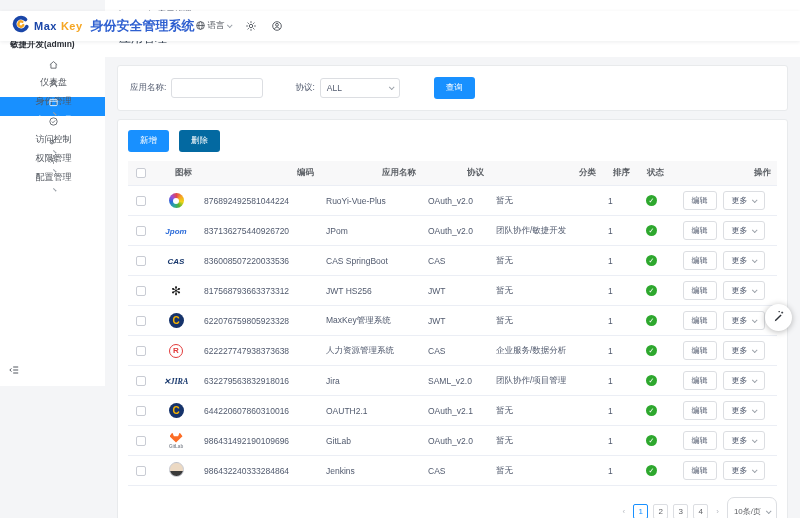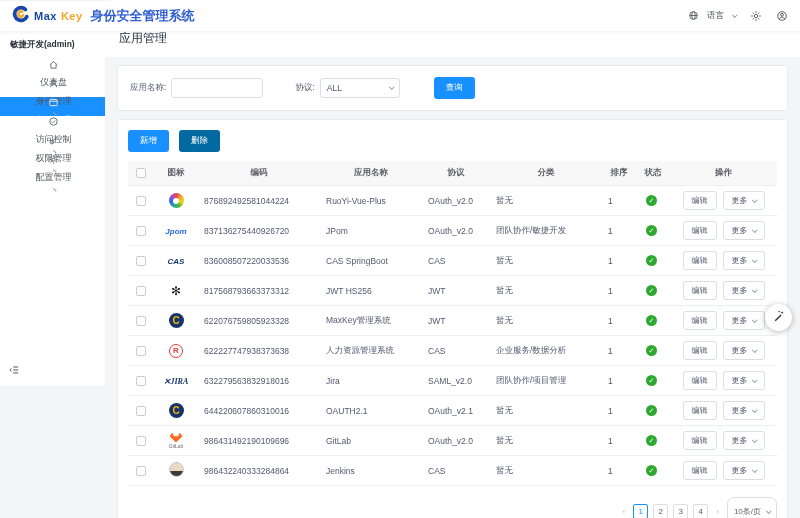--- a/index.html
+++ b/index.html
@@ -1,29 +1,29 @@
 <!DOCTYPE html>
 <html><head>
 <meta charset="utf-8">
 <style>
   * { margin:0; padding:0; box-sizing:border-box; }
   html,body { width:800px; height:518px; overflow:hidden; }
   body { font-family:"Liberation Sans","DejaVu Sans",sans-serif; background:#f4f5f7; color:#515a6e; }
   #app { position:relative; width:800px; height:518px; }
 
   
-  .hdr { position:absolute; top:1px; left:0; right:0; height:30px; background:#fff;
+  .hdr { position:absolute; top:11px; left:0; right:0; height:30px; background:#fff;
          box-shadow:0 1px 4px rgba(0,21,41,.08); display:flex; align-items:center;
-         justify-content:space-between; padding:0 12px; z-index:20; }
+         padding:0 12px; z-index:20; }
   .brand { display:flex; align-items:center; gap:4px; }
   .bmax { font-size:11px; font-weight:bold; color:#1a46a8; letter-spacing:.5px; }
   .bkey { font-size:11px; font-weight:bold; color:#f5a623; letter-spacing:.5px; }
   .btitle { font-size:13px; font-weight:bold; color:#2e5fd0; margin-left:4px; }
   .hright { display:flex; align-items:center; gap:14px; color:#4a4f57; }
-  .lang { display:flex; align-items:center; gap:8px; font-size:8.5px; cursor:pointer; }
+  .lang { display:flex; align-items:center; gap:2px; font-size:8.5px; cursor:pointer; }
   .hic { display:flex; align-items:center; cursor:pointer; }
   .chev { display:inline-block; width:4px; height:4px; border-right:1px solid #9aa0a8;
           border-bottom:1px solid #9aa0a8; transform:rotate(45deg) translateY(-1px); }
 
   
   .side { position:absolute; top:30px; left:0; width:105px; bottom:0; }
   .side-inner { background:#fff; height:356px; position:relative; }
   .admin { font-size:8.5px; font-weight:bold; color:#2b2f36; padding:9px 10px 8px; }
   .sitem { display:flex; align-items:center; gap:6px; height:19px; padding:0 8px 0 10px;
            font-size:9px; color:#51565e; cursor:pointer;flex-direction:column; }
@@ -52,21 +52,21 @@
   .btn { border:none; border-radius:3px; font-size:8.5px; padding:5px 12px; cursor:pointer;
          font-family:inherit; }
   .btn.primary { background:#1890ff; color:#fff; }
   .btn.danger { background:#0369a1; color:#fff; }
   .searchbtn { margin-left:34px; }
 
   .tablecard { padding:10px 10px 12px; }
   .toolbar { display:flex; gap:10px; margin-bottom:9px; }
 
   table { width:100%; border-collapse:collapse; font-size:8.5px; color:#515a6e; }
-  thead th { background:#f8f8f9; color:#5c6066; font-weight:bold; text-align:center;
+  thead th { background:#f8f8f9; color:#5c6066; font-weight:bold; text-align:right;
              padding:6px 6px; border-bottom:1px solid #ebeef5; }
   td { padding:5px 6px; border-bottom:1px solid #ebeef5; }
   th:nth-child(1),td:nth-child(1){ width:26px; text-align:center; }
   th:nth-child(2),td:nth-child(2){ width:44px; }
   th:nth-child(3),td:nth-child(3){ width:122px; }
   th:nth-child(4),td:nth-child(4){ width:102px; }
   th:nth-child(5),td:nth-child(5){ width:68px; }
   th:nth-child(6),td:nth-child(6){ width:112px; }
   th:nth-child(7),td:nth-child(7){ width:34px; }
   th:nth-child(8),td:nth-child(8){ width:34px; }

